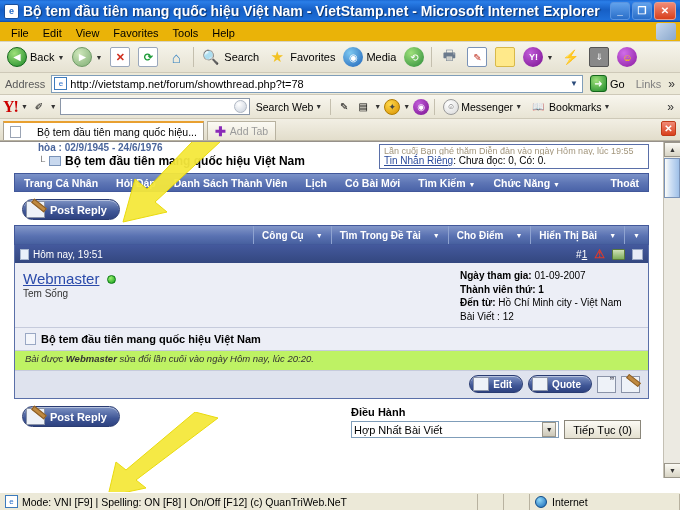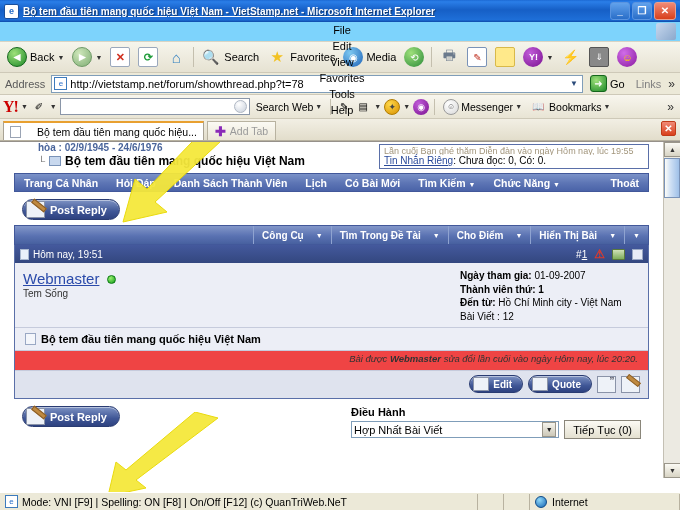--- a/index.html
+++ b/index.html
@@ -16,36 +16,36 @@
     height:22px; background:linear-gradient(180deg,#1d6ad4 0%,#2a7ee8 8%,#165fc6 45%,#1e6fd8 90%,#0f4aa8 100%);
     display:flex; align-items:center; padding:0 2px; color:#fff;
   }
   .titlebar .ie-ico {
     width:15px; height:15px; margin:0 4px 0 2px; flex:0 0 auto;
     background:#fff; border:1px solid #1a4f9c; border-radius:2px;
     display:flex; align-items:center; justify-content:center;
     font-size:9px; color:#2a6fc9; font-weight:bold;
   }
   .titlebar .ttl {
-    flex:1 1 auto; font-size:10px; font-weight:bold; white-space:nowrap;
-    overflow:hidden; text-shadow:1px 1px 1px rgba(0,0,0,.5);text-decoration:underline;
+    flex:1 1 auto; font-size:14px; font-weight:bold; white-space:nowrap;
+    overflow:hidden; text-shadow:1px 1px 1px rgba(0,0,0,.5);
   }
   .winbtns { display:flex; gap:2px; padding-right:2px; }
   .wbtn {
     width:20px; height:18px; border:1px solid #5a94e0; border-radius:3px;
     background:linear-gradient(180deg,#62a2ec,#2a6ec8);
     display:flex; align-items:center; justify-content:center;
     color:#fff; font-size:10px; font-weight:bold; line-height:1;
   }
   .wbtn.close { background:linear-gradient(180deg,#f08a76,#d8401c); border-color:#e8a090; width:22px; }
 
   
   .menubar {
-    height:20px; background:#7dd3fc; border-bottom:1px solid #d8d4c4;
-    display:flex; align-items:center; padding-left:4px; position:relative;flex-direction:column;
+    height:20px; background:#eab308; border-bottom:1px solid #d8d4c4;
+    display:flex; align-items:flex-end; padding-left:4px; position:relative;
   }
   .menubar .mi { padding:2px 7px; font-size:11px; color:#000; }
   .menubar .flagbtn {
     position:absolute; right:4px; top:1px; width:20px; height:17px;
     background:linear-gradient(135deg,#c8d8ee,#8aa8cc); border-radius:2px;
   }
 
   
   .toolbar {
     height:31px; background:linear-gradient(180deg,#f6f5ec,#e6e2d2);
@@ -233,21 +233,21 @@
   .urank { font-size:10px; color:#333; margin-top:1px; }
   .ud b { color:#000; }
 
   .postsep { height:1px; background:#c6cbdc; }
   .posttitle {
     display:flex; align-items:center; gap:5px; font-size:11px; font-weight:bold;
     padding:5px 10px 5px 10px; background:#eceef6;
   }
   .posttitle .ticon { width:11px; height:12px; background:#f4f6fb; border:1px solid #9aa8c4; flex:0 0 auto; }
   .postcontent { background:#eceef6; padding:7px 10px 9px 10px; font-size:12px; }
-  .editnote { background:#ef4444; padding:2px 10px 6px 10px; font-size:9.5px; font-style:italic; color:#333;text-align:right; }
+  .editnote { background:#bef264; padding:2px 10px 6px 10px; font-size:9.5px; font-style:italic; color:#333; }
   .editnote b { font-style:italic; }
 
   .postfoot {
     background:#dfe3ee; border-top:1px solid #c6cbdc;
     display:flex; align-items:center; justify-content:flex-end; gap:5px; padding:4px 8px 5px 8px;
   }
   .pbtn {
     display:inline-flex; align-items:center; gap:4px; height:18px;
     background:linear-gradient(180deg,#7e93c4,#3f5696 60%,#2e4280);
     border:1px solid #2a3c72; border-radius:9px; padding:0 10px 0 3px;

